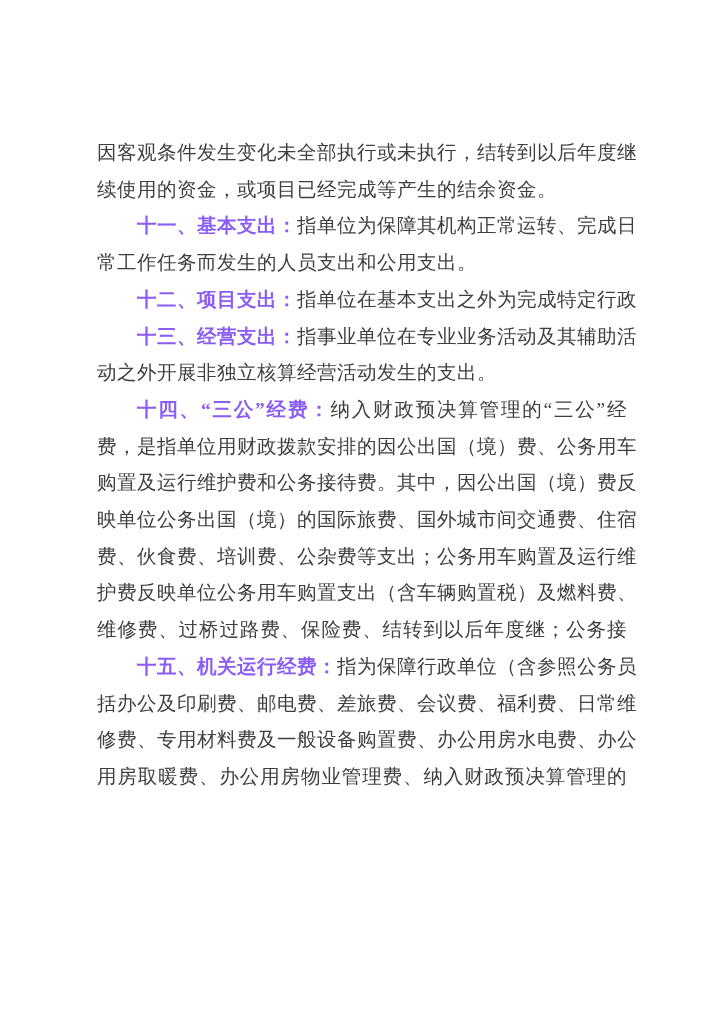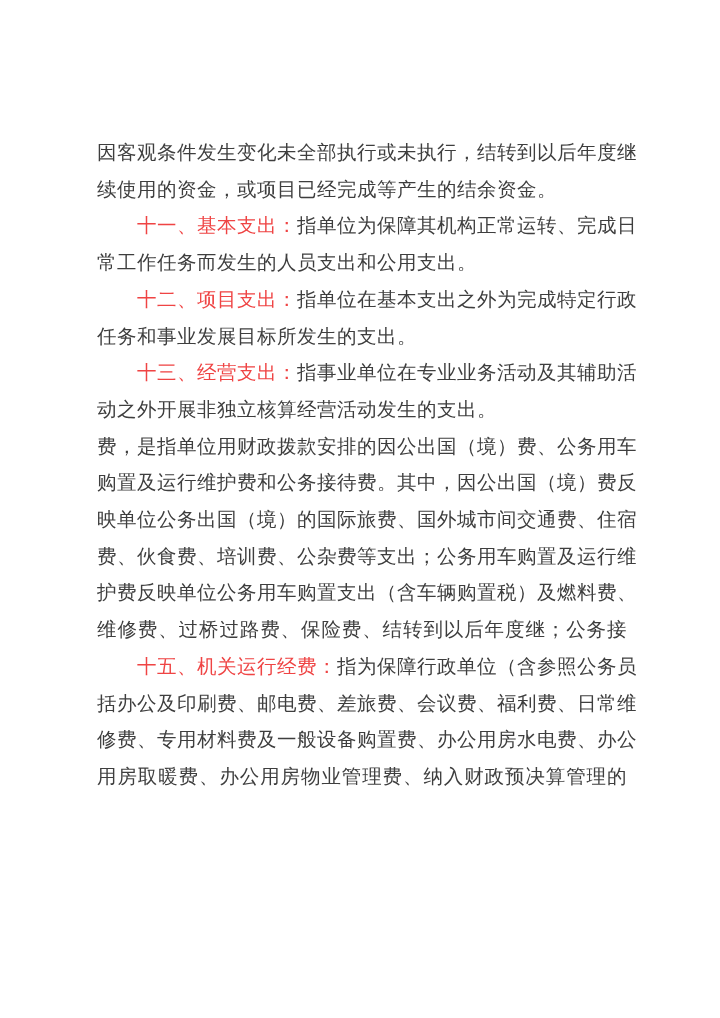--- a/index.html
+++ b/index.html
@@ -31,37 +31,37 @@
     white-space: nowrap;
   }
   .line.noju {
     text-align: center;
     text-align-last: left;
   }
   .line.indent {
     text-indent: 40px;
   }
   .line .bold {
-    font-weight: 400;
-    color: #ef4444;
+    font-weight: 700;
+    color: #8b5cf6;
   }
 </style>
 </head>
 <body>
 
 <div class="page">
   <div class="doc-text" style="color: rgb(62, 62, 62);">
       <div class="line"><span class="">因客观条件发生变化未全部执行或未执行，结转到以后年度继</span></div>
       <div class="line noju"><span class="">续使用的资金，或项目已经完成等产生的结余资金。</span></div>
       <div class="line indent"><span class="bold">十一、基本支出：</span><span class="">指单位为保障其机构正常运转、完成日</span></div>
       <div class="line noju"><span class="">常工作任务而发生的人员支出和公用支出。</span></div>
       <div class="line indent"><span class="bold">十二、项目支出：</span><span class="">指单位在基本支出之外为完成特定行政</span></div>
-      <div class="line noju"><span class="">任务和事业发展目标所发生的支出。</span></div>
       <div class="line indent"><span class="bold">十三、经营支出：</span><span class="">指事业单位在专业业务活动及其辅助活</span></div>
       <div class="line noju"><span class="">动之外开展非独立核算经营活动发生的支出。</span></div>
+      <div class="line indent"><span class="bold">十四、“三公”经费：</span><span class="">纳入财政预决算管理的“三公”经</span></div>
       <div class="line"><span class="">费，是指单位用财政拨款安排的因公出国（境）费、公务用车</span></div>
       <div class="line"><span class="">购置及运行维护费和公务接待费。其中，因公出国（境）费反</span></div>
       <div class="line"><span class="">映单位公务出国（境）的国际旅费、国外城市间交通费、住宿</span></div>
       <div class="line"><span class="">费、伙食费、培训费、公杂费等支出；公务用车购置及运行维</span></div>
       <div class="line"><span class="">护费反映单位公务用车购置支出（含车辆购置税）及燃料费、</span></div>
       <div class="line"><span class="">维修费、过桥过路费、保险费、结转到以后年度继；公务接</span></div>
       <div class="line indent"><span class="bold">十五、机关运行经费：</span><span class="">指为保障行政单位（含参照公务员</span></div>
       <div class="line"><span class="">括办公及印刷费、邮电费、差旅费、会议费、福利费、日常维</span></div>
       <div class="line"><span class="">修费、专用材料费及一般设备购置费、办公用房水电费、办公</span></div>
       <div class="line"><span class="">用房取暖费、办公用房物业管理费、纳入财政预决算管理的</span></div>

